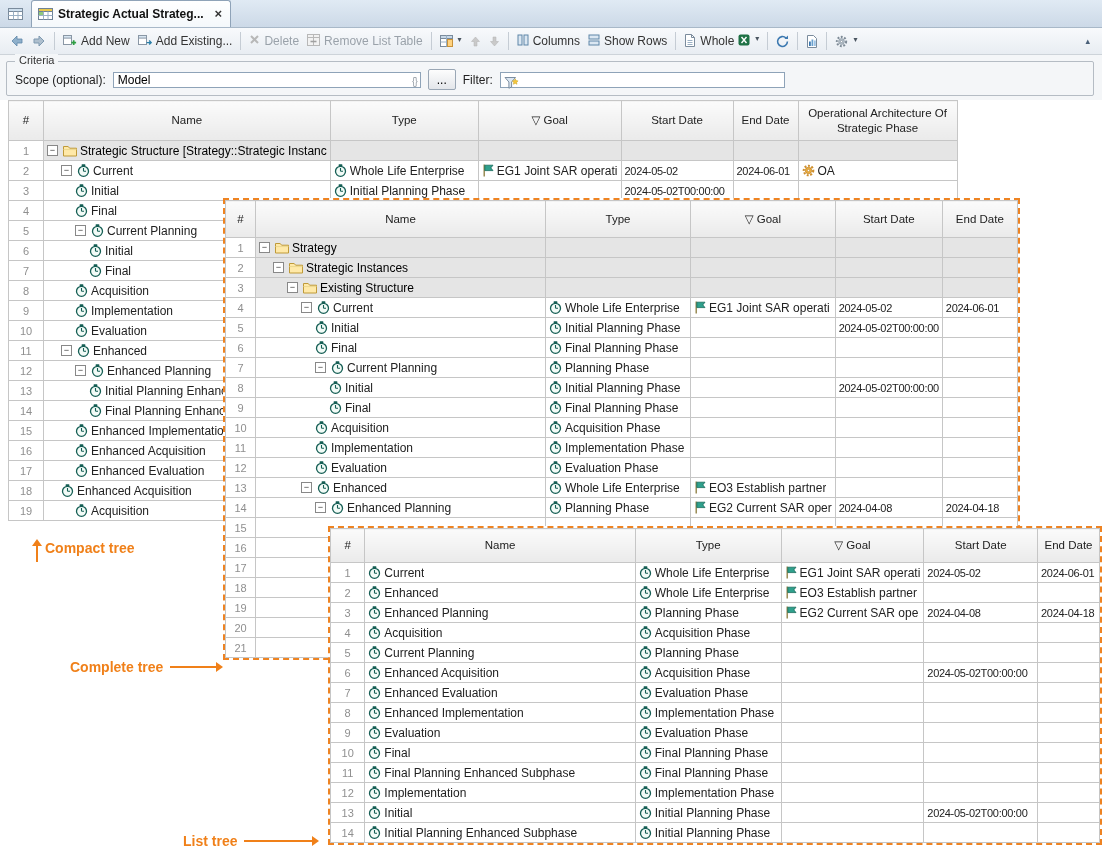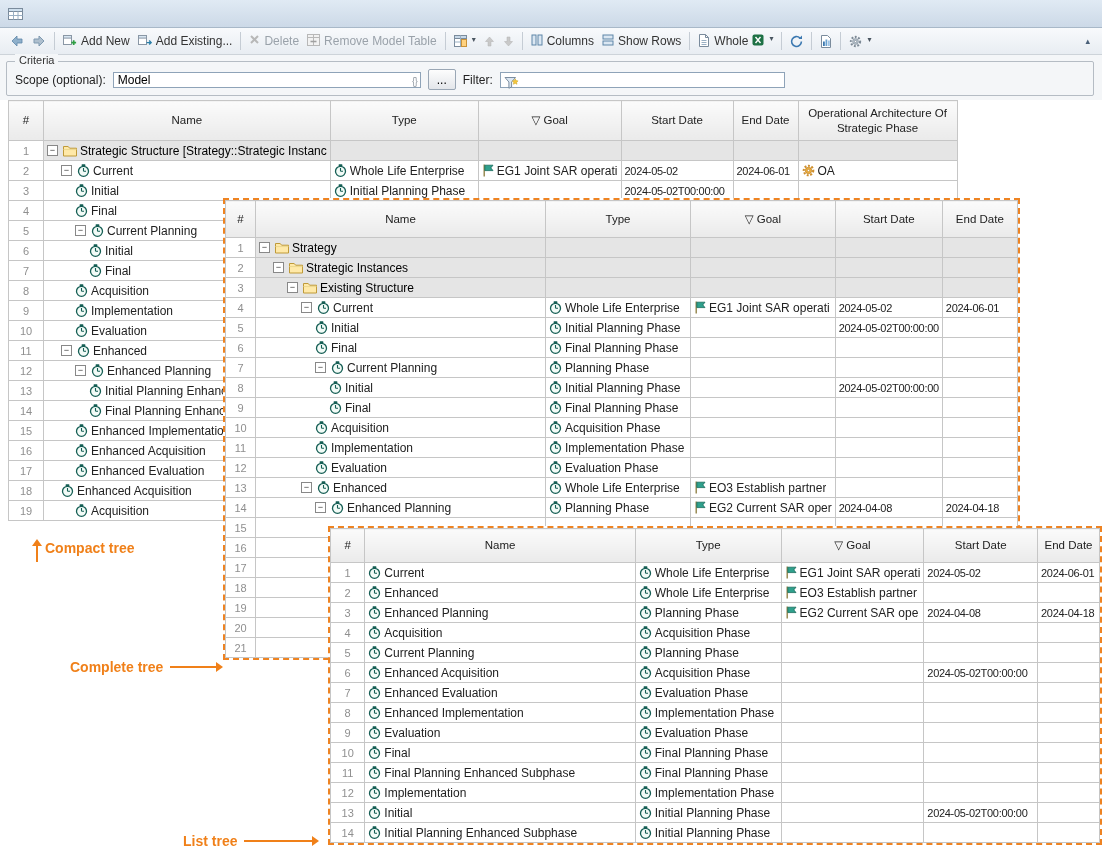--- a/index.html
+++ b/index.html
@@ -86,20 +86,34 @@
   <div class="tabbar">
     <span class="strip-icon">
         <svg width="15" height="14" viewBox="0 0 15 14">
           <rect x="0.5" y="1.5" width="14" height="11" fill="#fff" stroke="#7a8b9c"></rect>
           <rect x="0.5" y="1.5" width="14" height="3" fill="#cfe0ee" stroke="#7a8b9c"></rect>
           <line x1="5.5" y1="4.5" x2="5.5" y2="12.5" stroke="#9ab0c4"></line>
           <line x1="10" y1="4.5" x2="10" y2="12.5" stroke="#9ab0c4"></line>
           <line x1="0.5" y1="8.5" x2="14.5" y2="8.5" stroke="#9ab0c4"></line>
         </svg>
       </span>
+    <div class="tab">
+      <span class="icon">
+          <svg width="15" height="14" viewBox="0 0 15 14">
+            <rect x="0.5" y="1.5" width="14" height="11" fill="#fff" stroke="#6f8296"></rect>
+            <rect x="0.5" y="1.5" width="14" height="3" fill="#e9c84c" stroke="#6f8296"></rect>
+            <rect x="1" y="5" width="4.5" height="3.5" fill="#8fc97a"></rect>
+            <line x1="5.5" y1="4.5" x2="5.5" y2="12.5" stroke="#9ab0c4"></line>
+            <line x1="10" y1="4.5" x2="10" y2="12.5" stroke="#9ab0c4"></line>
+            <line x1="0.5" y1="8.5" x2="14.5" y2="8.5" stroke="#9ab0c4"></line>
+          </svg>
+        </span>
+      <span class="tab-title">Strategic Actual Strateg...</span>
+      <span class="tab-close">×</span>
+    </div>
   </div>
 
   <div class="toolbar" id="toolbar">
     <span class="toolbar-collapse">▴</span>
   <span class="tbtn">
         <span class="icon">
           <svg width="14" height="12" viewBox="0 0 14 12">
             <path d="M7 1 L2 6 L7 11 L7 8 L12 8 L12 4 L7 4 Z" fill="#8fb0cb" stroke="#5e86a8" stroke-width="0.8"></path>
           </svg>
         </span>
@@ -143,21 +157,21 @@
       </span>
       <span class="tbtn disabled">
         <span class="icon">
           <svg width="13" height="12" viewBox="0 0 13 12">
             <rect x="0.5" y="0.5" width="12" height="11" fill="#f2f2f2" stroke="#b8b8b8"></rect>
             <line x1="0.5" y1="3.5" x2="12.5" y2="3.5" stroke="#b8b8b8"></line>
             <line x1="6.5" y1="0.5" x2="6.5" y2="11.5" stroke="#b8b8b8"></line>
             <path d="M3.5 7.5 H9.5" stroke="#a0a0a0" stroke-width="1.6"></path>
           </svg>
         </span>
-        <span>Remove Model Table</span>
+        <span>Remove List Table</span>
       </span>
       <span class="tsep"></span>
       <span class="tbtn">
         <span class="icon">
           <svg width="13" height="12" viewBox="0 0 13 12">
             <rect x="0.5" y="0.5" width="12" height="11" fill="#fff" stroke="#7a8b9c"></rect>
             <rect x="0.5" y="0.5" width="12" height="3" fill="#c7d8e8" stroke="#7a8b9c"></rect>
             <line x1="6.5" y1="0.5" x2="6.5" y2="11.5" stroke="#9ab0c4"></line>
             <line x1="0.5" y1="7" x2="12.5" y2="7" stroke="#9ab0c4"></line>
             <rect x="7.5" y="4.5" width="5" height="7" fill="#ffd27f" stroke="#c8923a"></rect>

